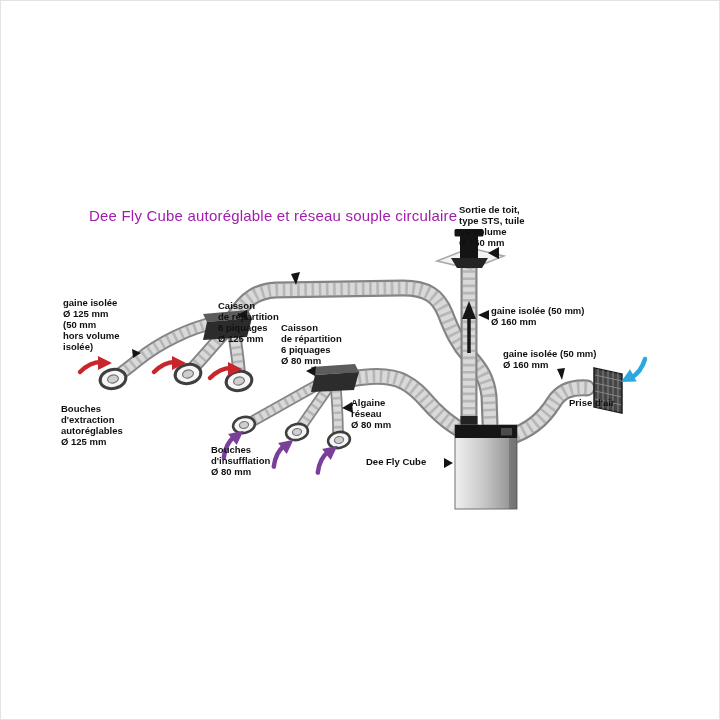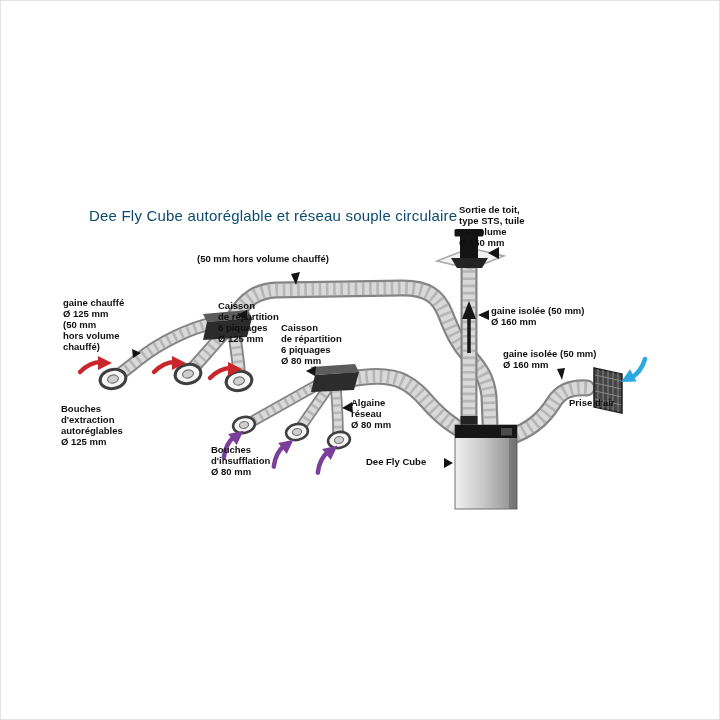--- a/index.html
+++ b/index.html
@@ -1,19 +1,19 @@
 <!DOCTYPE html>
 <html><head>
 <meta charset="utf-8">
 <style>
   html,body{margin:0;padding:0;background:#fff}
   .canvas{position:relative;width:720px;height:720px;background:#fff;border:1px solid #e3e3e3;
           box-sizing:border-box;overflow:hidden;font-family:"Liberation Sans",sans-serif}
   svg.diagram{position:absolute;left:0;top:0}
-  .title{position:absolute;left:88px;top:206px;font-size:15px;color:#0c4a6e;letter-spacing:.2px}
+  .title{position:absolute;left:88px;top:206px;font-size:15px;color:#a21caf;letter-spacing:.2px}
   .lbl{position:absolute;font-size:9.5px;font-weight:bold;color:#101010;text-align:left;line-height:11px}
   .lbl span{display:block;white-space:nowrap}
 
   
   .o{fill:none;stroke:#848484;stroke-linecap:round}
   .b{fill:none;stroke:#d9d9d9;stroke-linecap:round}
   .r{fill:none;stroke:#9e9e9e;stroke-linecap:butt;stroke-dasharray:2.6 4.6;opacity:.6}
   .d160 .o{stroke-width:17}.d160 .b,.d160 .r{stroke-width:12.6}
   .d125 .o{stroke-width:13.5}.d125 .b,.d125 .r{stroke-width:9.8}
   .d80 .o{stroke-width:11.5}.d80 .b,.d80 .r{stroke-width:8}
@@ -206,46 +206,45 @@
       <polygon points="452,462 443,457 443,467"></polygon>
       <polygon points="236,314 246,309 246,319"></polygon>
       <polygon points="305,370 315,365 314,375"></polygon>
       <polygon points="140,352 131,348 132,357"></polygon>
     </g>
   </svg>
 
   <div class="title">Dee Fly Cube autoréglable et réseau souple circulaire</div>
 
   <div class="lbl" style="left:196px;top:252px;width:200px">
-    <span>(50 mm hors volume chauffé)</span>
   </div>
 
   <div class="lbl" style="left:458px;top:203px;width:100px">
     <span>Sortie de toit,</span>
     <span>type STS, tuile</span>
     <span>ou volume</span>
     <span>Ø 160 mm</span>
   </div>
 
   <div class="lbl" style="left:490px;top:304px;width:104px">
     <span>gaine isolée (50 mm)</span>
     <span>Ø 160 mm</span>
   </div>
 
   <div class="lbl" style="left:502px;top:347px;width:110px">
     <span>gaine isolée (50 mm)</span>
     <span>Ø 160 mm</span>
   </div>
 
   <div class="lbl" style="left:62px;top:296px;width:100px">
-    <span>gaine chauffé</span>
+    <span>gaine isolée</span>
     <span>Ø 125 mm</span>
     <span>(50 mm</span>
     <span>hors volume</span>
-    <span>chauffé)</span>
+    <span>isolée)</span>
   </div>
 
   <div class="lbl" style="left:217px;top:299px;width:90px">
     <span>Caisson</span>
     <span>de répartition</span>
     <span>6 piquages</span>
     <span>Ø 125 mm</span>
   </div>
 
   <div class="lbl" style="left:280px;top:321px;width:82px">

